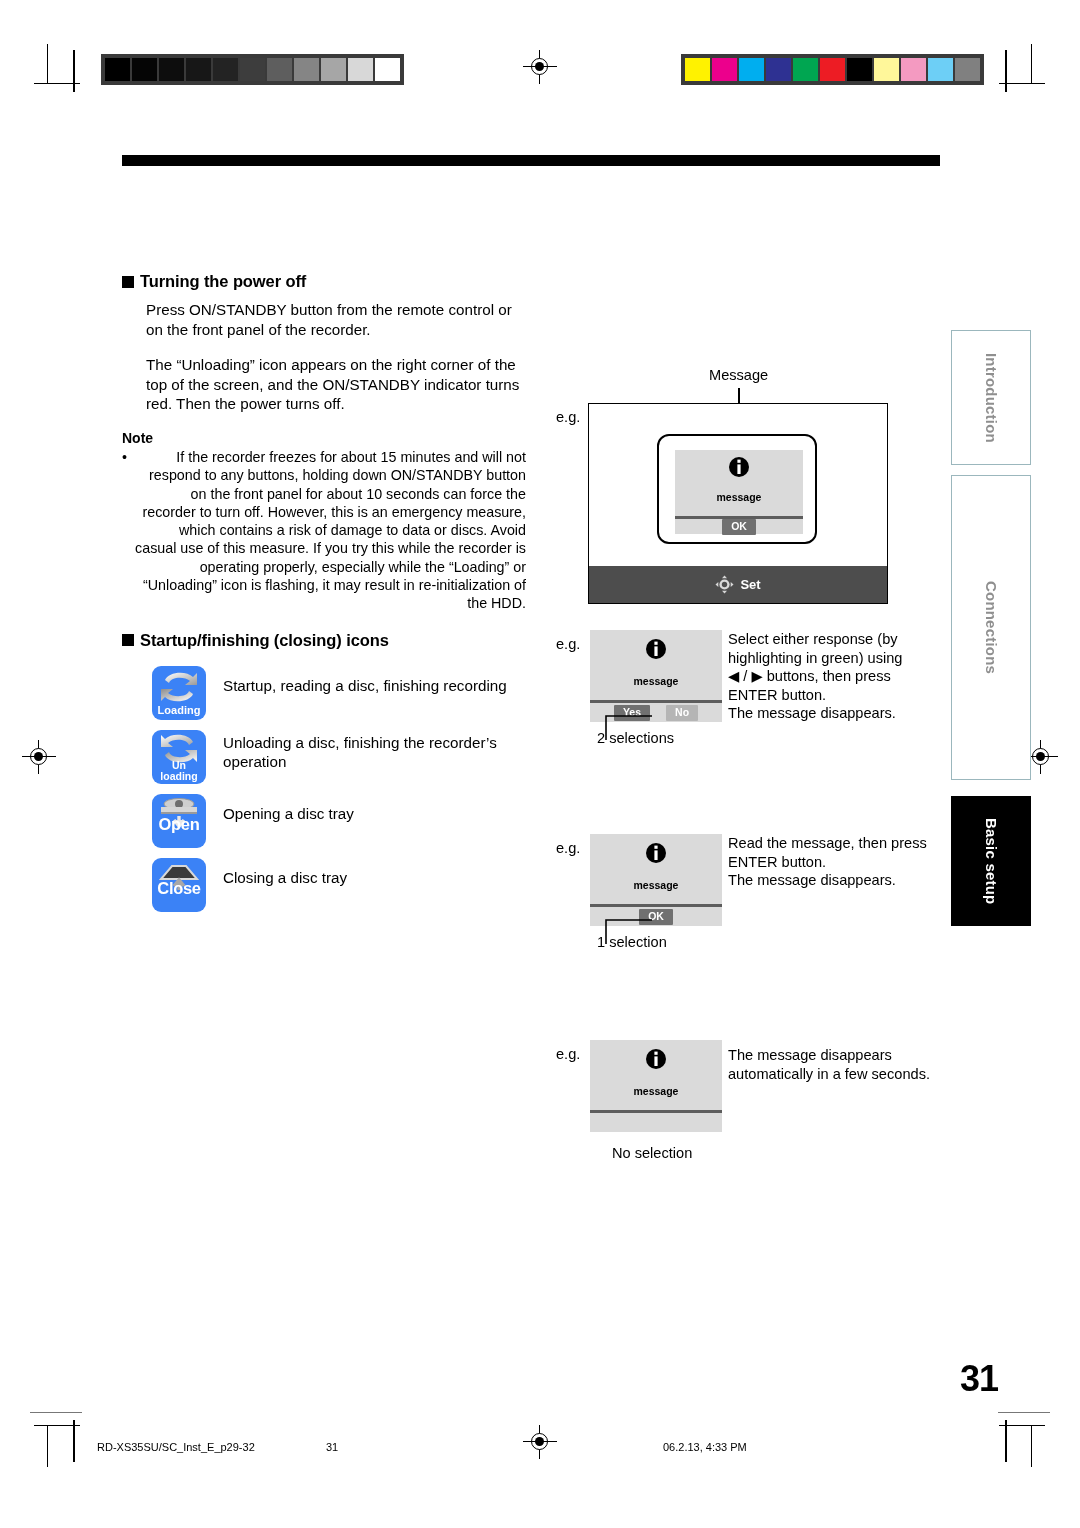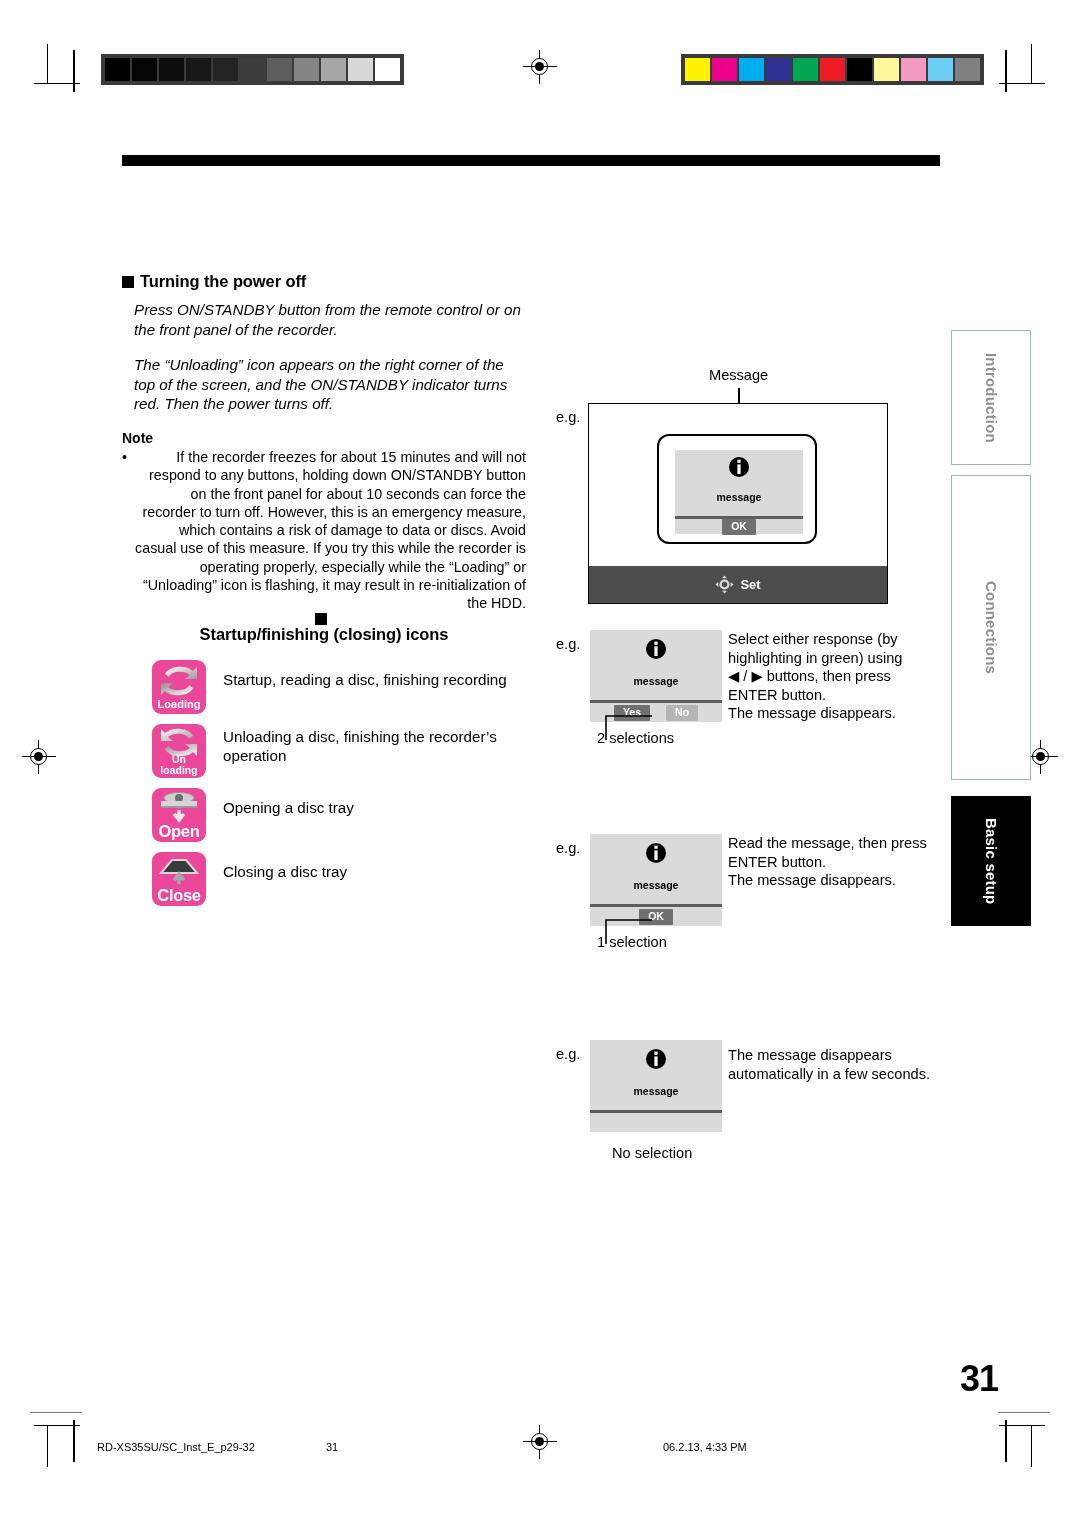--- a/index.html
+++ b/index.html
@@ -75,21 +75,21 @@
     display: flex;
     align-items: center;
   }
   h2.sec .sq {
     display: inline-block;
     width: 12px; height: 12px;
     background: #000;
     margin-right: 6px;
     flex: none;
   }
-  .indent { margin-left: 12px; font-style: italic; }
+  .indent { margin-left: 24px; }
   p.body {
     font-size: 15.2px;
     line-height: 19.6px;
     margin: 0 0 16px 0;
   }
   p.body.tight { margin-bottom: 0; }
 
   .note-head {
     font-size: 14px;
     font-weight: bold;
@@ -112,38 +112,38 @@
 
   
   .icon-rows { margin-top: 16px; }
   .icon-row {
     display: flex;
     align-items: flex-start;
     margin-bottom: 10px;
   }
   .status-icon {
     width: 54px; height: 54px;
-    background: #ec4899;
+    background: #3b82f6;
     border-radius: 9px;
     position: relative;
     flex: none;
     margin-left: 30px;
     overflow: hidden;
   }
   .status-icon .lbl {
     position: absolute;
     left: 0; right: 0; bottom: 2px;
     text-align: center;
     color: #fff;
     font-weight: bold;
     line-height: 1.02;
   }
   .status-icon .lbl.small { font-size: 11px; bottom: 3px; }
   .status-icon .lbl.two   { font-size: 10.5px; bottom: 2px; }
-  .status-icon .lbl.big   { font-size: 16.5px; bottom: 2px; letter-spacing: -0.3px; }
+  .status-icon .lbl.big   { font-size: 16.5px; bottom: 15px; letter-spacing: -0.3px; }
   .status-icon svg { position: absolute; left: 0; top: 0; }
   .icon-text {
     font-size: 15.2px;
     line-height: 19.6px;
     margin-left: 17px;
     padding-top: 10px;
   }
   .icon-text.two-line { padding-top: 3px; }
 
   
@@ -368,21 +368,21 @@
     <div class="indent">
       <p class="body">Press ON/STANDBY button from the remote control or on the front panel of the recorder.</p>
       <p class="body">The “Unloading” icon appears on the right corner of the top of the screen, and the ON/STANDBY indicator turns red. Then the power turns off.</p>
     </div>
 
     <div class="note-head">Note</div>
     <ul class="note">
       <li>If the recorder freezes for about 15 minutes and will not respond to any buttons, holding down ON/STANDBY button on the front panel for about 10 seconds can force the recorder to turn off. However, this is an emergency measure, which contains a risk of damage to data or discs. Avoid casual use of this measure. If you try this while the recorder is operating properly, especially while the “Loading” or “Unloading” icon is flashing, it may result in re-initialization of the HDD.</li>
     </ul>
 
-    <h2 class="sec" style="margin-top:0;flex-direction:column;">
+    <h2 class="sec" style="margin-top:18px;">
       <span class="sq"></span>
       <span>Startup/finishing (closing) icons</span>
     </h2>
 
 
     <div class="icon-rows">
 
       <div class="icon-row">
         <div class="status-icon">
           <svg width="54" height="42" viewBox="0 0 54 42">

